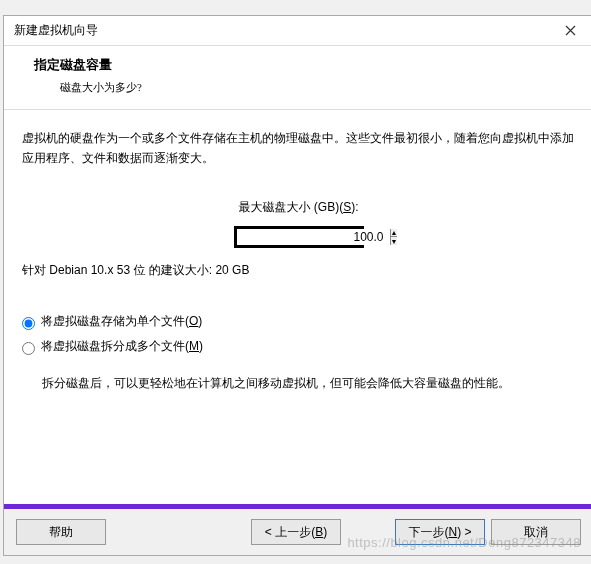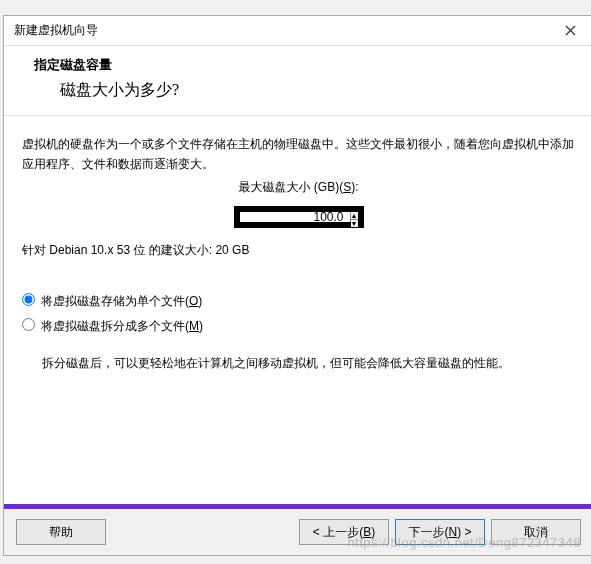--- a/index.html
+++ b/index.html
@@ -45,45 +45,46 @@
       background: #fff;
       font-family: Liberation Serif, serif;
     }
     .header-title {
       font-weight: bold;
       font-size: 13px;
       margin-bottom: 6px;
     }
     .header-subtitle {
       padding-left: 26px;
-      font-size: 16px;
+      font-size: 11px;
     }
     .content {
       flex: 1;
       padding: 18px 18px 10px 18px;
       background: #fff;
       color: #000;
     }
     .desc {
       line-height: 1.7;
-      margin-bottom: 4px;
+      margin-bottom: 30px;
     }
     .size-row {
       display: flex;
       align-items: center;
       gap: 10px;
       margin-bottom: 14px;
       flex-direction: column;
     }
     .size-label .underline { text-decoration: underline; }
     .spinner {
       display: flex;
-      border: 6px solid #000000;
+      border: 3px solid #000000;
       height: 22px;
       width: 130px;
+      padding-left: 43px;
     }
     .spinner input {
       border: none;
       outline: none;
       width: 110px;
       text-align: right;
       padding-right: 6px;
       font-size: 12px;
     }
     .spinner-btns {
@@ -101,21 +102,21 @@
       background: #f0f0f0;
       cursor: pointer;
     }
     .spinner-btns div:first-child { border-bottom: 1px solid #888; }
     .recommend {
       margin-bottom: 34px;
     }
     .radio-group { margin-bottom: 8px; }
     .radio-row {
       display: flex;
-      align-items: flex-start;
+      align-items: flex-end;
       gap: 6px;
       margin-bottom: 8px;
     }
     .radio-row input[type="radio"] { margin: 0; }
     .radio-row .underline { text-decoration: underline; }
     .split-note {
       padding-left: 20px;
       line-height: 1.7;
       margin-top: 18px;
     }
@@ -133,21 +134,21 @@
       height: 26px;
       border: 1px solid #999;
       background: #e8e8e8;
       cursor: pointer;
       font-size: 12px;
       display: inline-flex;
       align-items: center;
       justify-content: center;
       padding: 0 10px;
     }
-    .btn.primary { border: 1.5px solid #3878bf; }
+    .btn.primary { border: 1.5px solid #3878bf; margin-left: 48px; }
     .btn .underline { text-decoration: underline; }
     .bg-text {
       position: absolute;
       right: 2px;
       top: 88px;
       font-size: 16px;
       color: #333;
     }
     .bg-arrow {
       position: absolute;

